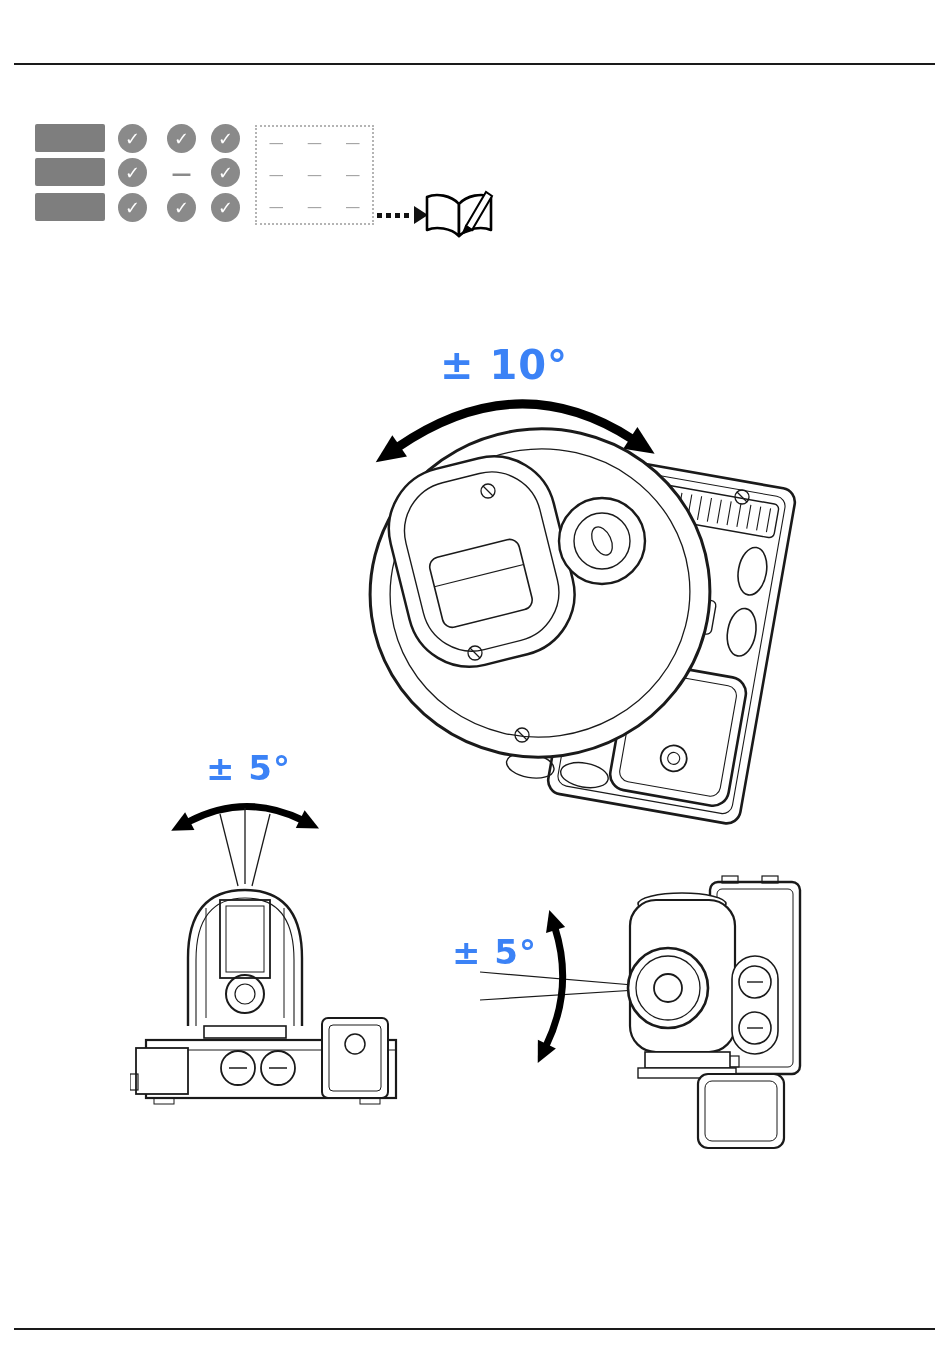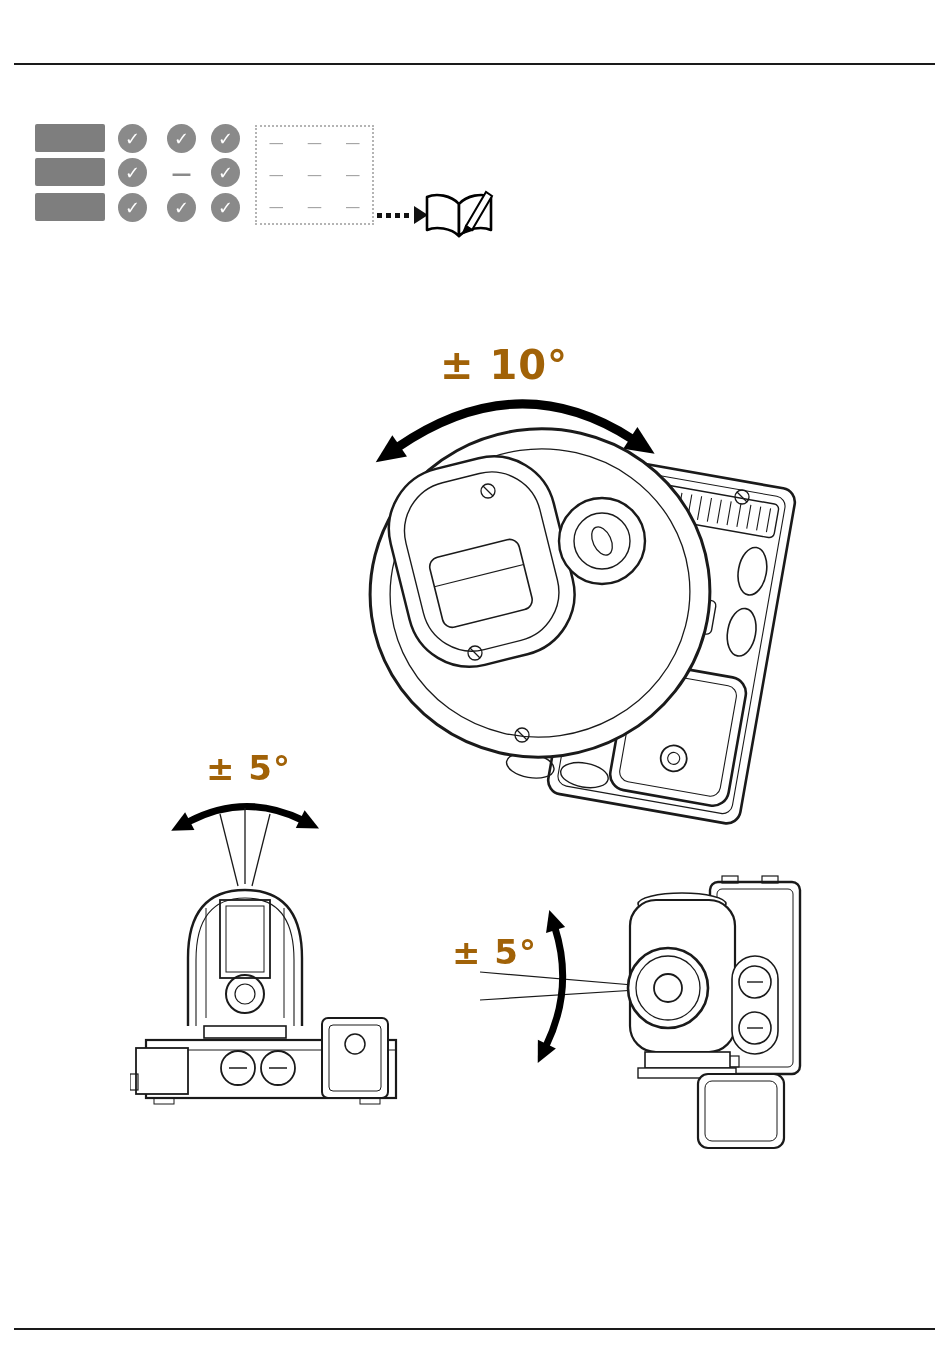--- a/index.html
+++ b/index.html
@@ -25,21 +25,21 @@
   .dotbox {
     position:absolute; left:225px; top:7px; width:119px; height:100px;
     border:2px dotted #b4b4b4;
     display:grid; grid-template-columns:repeat(3,1fr); grid-template-rows:repeat(3,1fr);
   }
   .dotbox span { display:flex; align-items:center; justify-content:center; color:#a6a6a6; font-size:15px; }
   .dotarrow { position:absolute; left:347px; top:88px; display:flex; align-items:center; }
   .dotarrow i { display:block; width:5px; height:5px; background:#111; margin-right:4px; }
   .dotarrow .tri { width:0; height:0; border-left:14px solid #111; border-top:9px solid transparent; border-bottom:9px solid transparent; margin-left:1px; }
   
-  .deg { position:absolute; font-weight:bold; color:#a16207; letter-spacing:1px; white-space:nowrap; }
+  .deg { position:absolute; font-weight:bold; color:#3b82f6; letter-spacing:1px; white-space:nowrap; }
   .deg.pan  { left:440px; top:342px; font-size:40px; }
   .deg.tf   { left:206px; top:748px; font-size:34px; }
   .deg.ts   { left:452px; top:932px; font-size:34px; }
   svg { display:block; }
 </style>
 </head>
 <body>
 
 <div class="rule" style="top:63px"></div>
 

